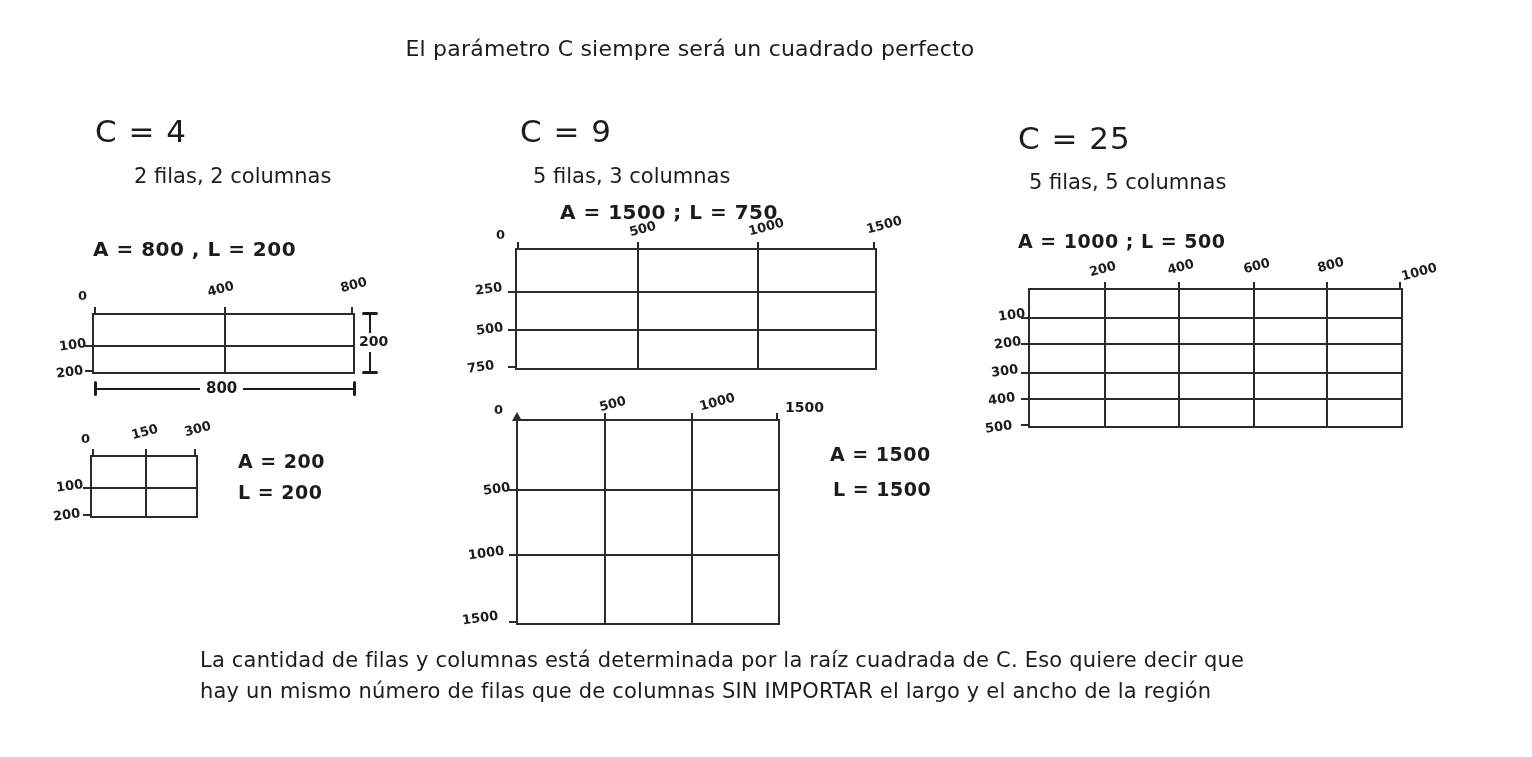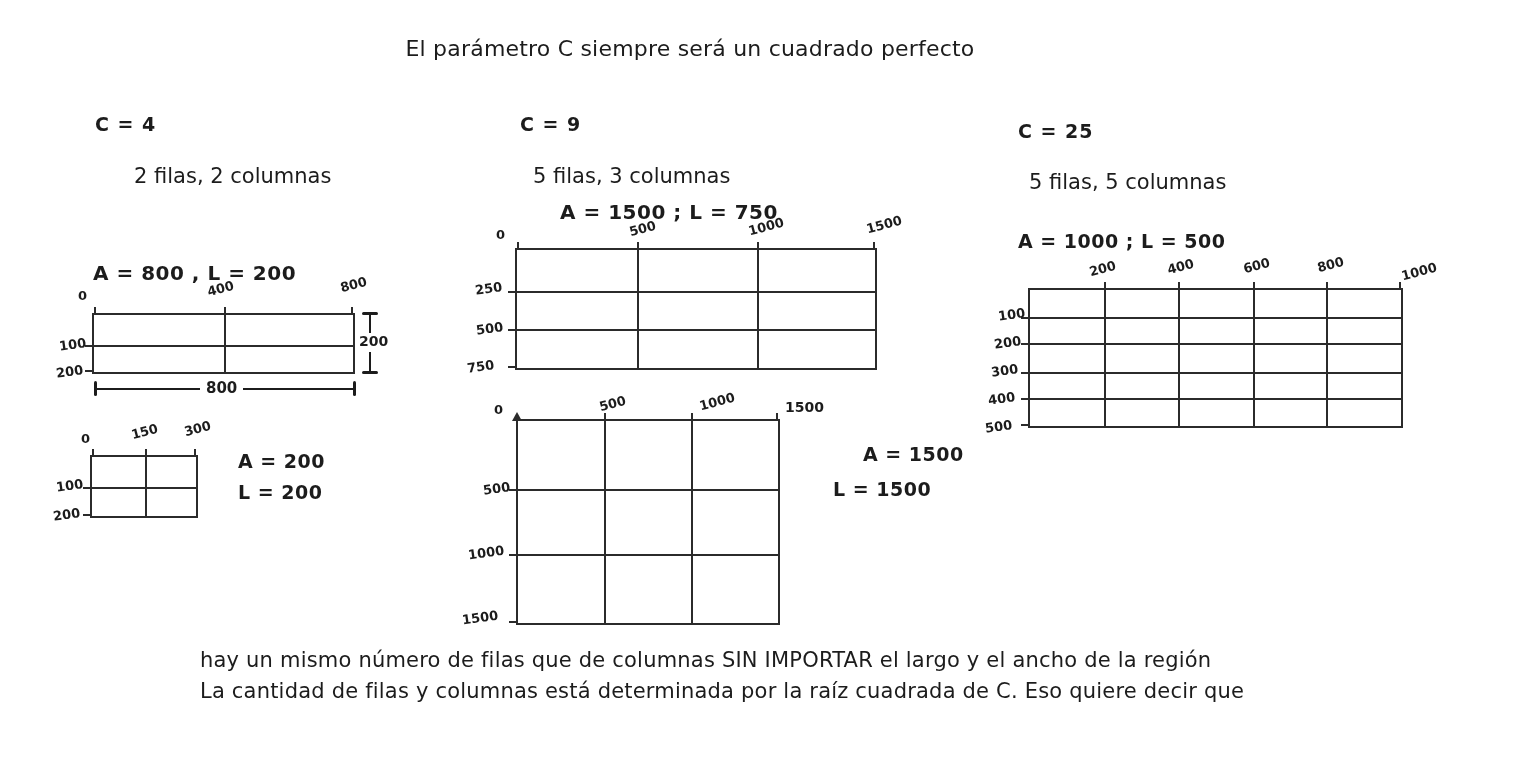--- a/index.html
+++ b/index.html
@@ -2,21 +2,21 @@
 <html><head>
 <meta charset="utf-8">
 <style>
   html,body{margin:0;padding:0;background:#ffffff;}
   .page{
     position:relative;width:1532px;height:757px;background:#ffffff;
     font-family:"DejaVu Sans", sans-serif;color:#1c1c1c;overflow:hidden;
   }
   .abs{position:absolute;}
   .title{font-size:22px;text-align:center;letter-spacing:0.2px;}
-  .c-label{font-size:19px;font-weight:700;letter-spacing:1px;}
+  .c-label{font-size:31px;font-weight:400;letter-spacing:1px;}
   .dims{font-size:21px;}
   .formula{font-size:20px;font-weight:700;letter-spacing:0.5px;}
   .side-label{font-size:19px;font-weight:700;letter-spacing:0.5px;}
   .tick{font-size:13px;font-weight:700;white-space:nowrap;}
   .tick-lg{font-size:14px;font-weight:700;white-space:nowrap;}
   .rot{transform:rotate(-15deg);}
   .rot8{transform:rotate(-8deg);}
   .grid-box{position:absolute;border:2px solid #2b2b2b;box-sizing:border-box;}
   .vline{position:absolute;top:0;bottom:0;width:2px;background:#2b2b2b;}
   .hline{position:absolute;left:0;right:0;height:2px;background:#2b2b2b;}
@@ -33,21 +33,21 @@
 </style>
 </head>
 <body>
 
 <div class="page">
 
   <div class="abs title" style="left:380px;top:36px;width:620px;">El parámetro C siempre será un cuadrado perfecto</div>
 
   <div class="abs c-label" style="left:95px;top:113px;">C = 4</div>
   <div class="abs dims" style="left:134px;top:164px;">2 filas, 2 columnas</div>
-  <div class="abs formula" style="left:93px;top:237px;margin-top:24px;">A = 800 ,   L = 200</div>
+  <div class="abs formula" style="left:93px;top:237px;">A = 800 ,   L = 200</div>
 
   <div class="grid-box" style="left:92px;top:313px;width:263px;height:61px;">
     <div class="vline" style="left:50%;"></div>
     <div class="hline" style="top:52%;"></div>
     <div class="tick-top" style="left:0;"></div>
     <div class="tick-top" style="left:50%;"></div>
     <div class="tick-top" style="right:0;"></div>
     <div class="tick-left" style="top:52%;"></div>
     <div class="tick-left" style="bottom:0;"></div>
   </div>
@@ -123,21 +123,21 @@
     <div class="tick-left" style="top:66%;"></div>
     <div class="tick-left" style="bottom:0;"></div>
   </div>
   <div class="abs tick" style="left:494px;top:402px;">0</div>
   <div class="abs tick rot" style="left:599px;top:396px;">500</div>
   <div class="abs tick rot" style="left:699px;top:394px;">1000</div>
   <div class="abs tick-lg" style="left:785px;top:399px;">1500</div>
   <div class="abs tick rot8" style="left:483px;top:481px;">500</div>
   <div class="abs tick rot8" style="left:468px;top:545px;">1000</div>
   <div class="abs tick rot8" style="left:462px;top:610px;">1500</div>
-  <div class="abs side-label" style="left:830px;top:443px;margin-left:33px;">A = 1500</div>
+  <div class="abs side-label" style="left:830px;top:443px;">A = 1500</div>
   <div class="abs side-label" style="left:833px;top:478px;">L = 1500</div>
 
   <div class="abs c-label" style="left:1018px;top:120px;">C = 25</div>
   <div class="abs dims" style="left:1029px;top:170px;">5 filas, 5 columnas</div>
   <div class="abs formula" style="left:1018px;top:230px;font-size:19px;">A = 1000  ;   L = 500</div>
 
   <div class="grid-box" style="left:1028px;top:288px;width:375px;height:140px;">
     <div class="vline" style="left:20%;"></div>
     <div class="vline" style="left:40%;"></div>
     <div class="vline" style="left:60%;"></div>
@@ -162,17 +162,17 @@
   <div class="abs tick rot" style="left:1243px;top:258px;">600</div>
   <div class="abs tick rot" style="left:1317px;top:257px;">800</div>
   <div class="abs tick rot" style="left:1401px;top:264px;">1000</div>
   <div class="abs tick rot8" style="left:998px;top:307px;">100</div>
   <div class="abs tick rot8" style="left:994px;top:335px;">200</div>
   <div class="abs tick rot8" style="left:991px;top:363px;">300</div>
   <div class="abs tick rot8" style="left:988px;top:391px;">400</div>
   <div class="abs tick rot8" style="left:985px;top:419px;">500</div>
 
   <div class="abs footer" style="left:200px;top:645px;width:1130px;">
+    <div>La cantidad de filas y columnas está determinada por la raíz cuadrada de C. Eso quiere decir que</div>
     <div>hay un mismo número de filas que de columnas SIN IMPORTAR el largo y el ancho de la región</div>
-    <div>La cantidad de filas y columnas está determinada por la raíz cuadrada de C. Eso quiere decir que</div>
   </div>
 
 </div>
 
 </body></html>

